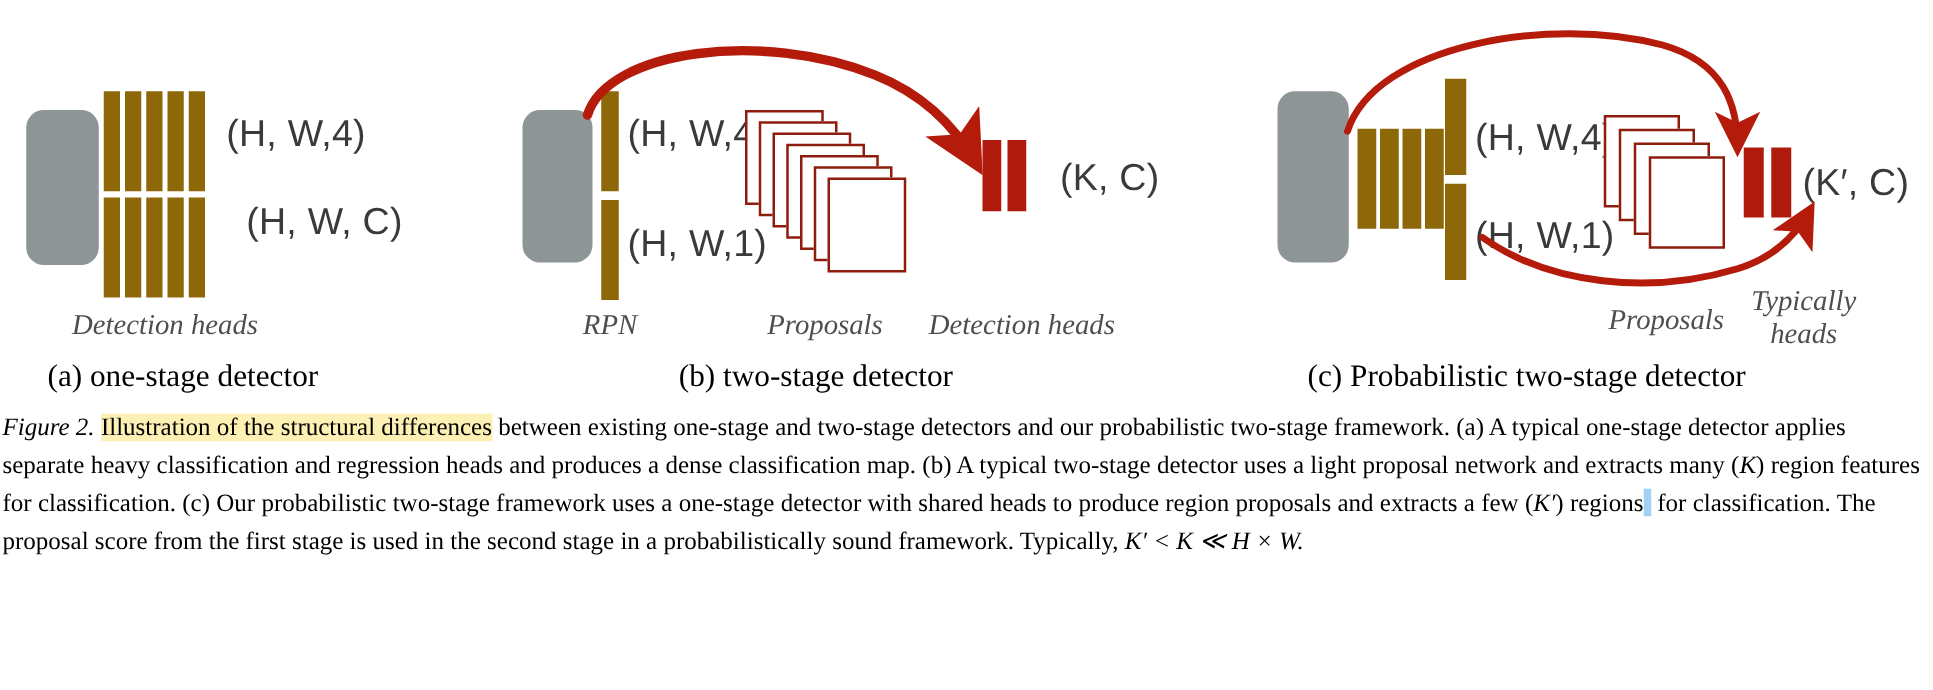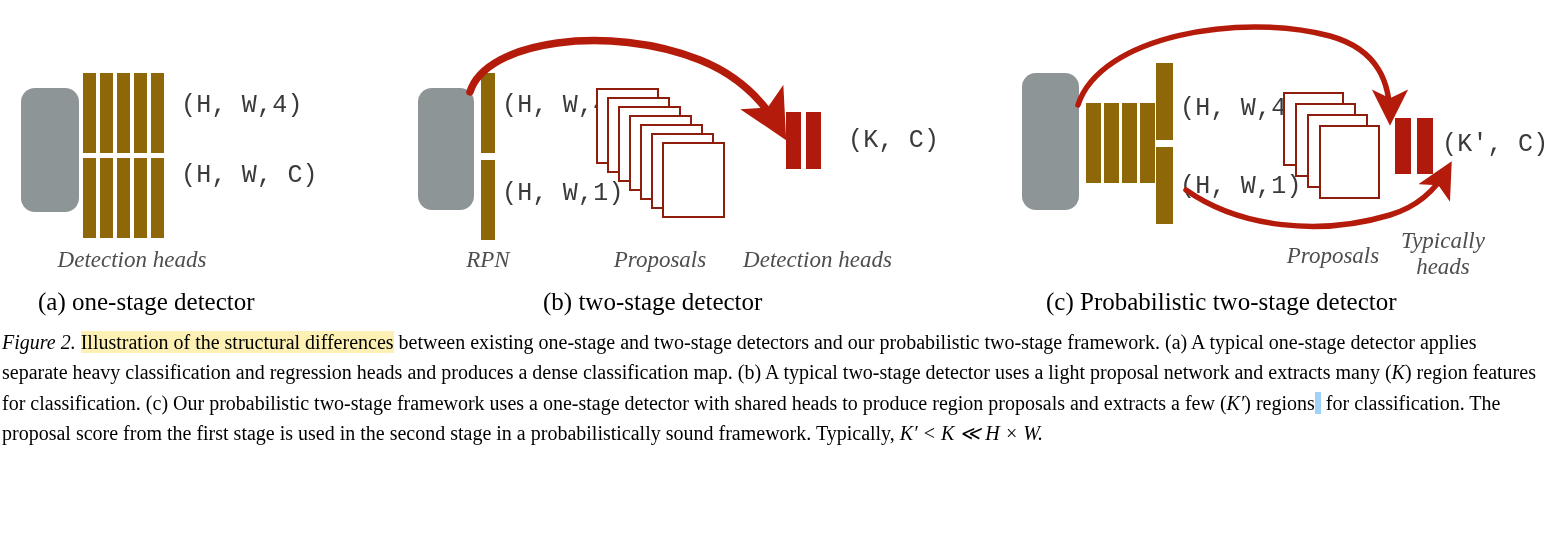--- a/index.html
+++ b/index.html
@@ -62,22 +62,22 @@
   .proposal-rect {
     position: absolute;
     border: 2.5px solid #8e1d0e;
     background: #ffffff;
     box-sizing: border-box;
   }
 
   
   .shape-label {
     position: absolute;
-    font-family: Liberation Mono, monospace;
-    font-size: 25px;
+    font-family: Liberation Sans, sans-serif;
+    font-size: 30px;
     color: #3a3a3a;
     white-space: nowrap;
     letter-spacing: 0.2px;
   }
 
   
   .part-caption {
     position: absolute;
     font-family: "Liberation Serif", "DejaVu Serif", serif;
     font-style: italic;
@@ -156,21 +156,21 @@
       <div class="gold-bar" style="left:134px; top:73px; width:13px; height:80px;"></div>
       <div class="gold-bar" style="left:151px; top:73px; width:13px; height:80px;"></div>
 
       <div class="gold-bar" style="left:83px; top:158px; width:13px; height:80px;"></div>
       <div class="gold-bar" style="left:100px; top:158px; width:13px; height:80px;"></div>
       <div class="gold-bar" style="left:117px; top:158px; width:13px; height:80px;"></div>
       <div class="gold-bar" style="left:134px; top:158px; width:13px; height:80px;"></div>
       <div class="gold-bar" style="left:151px; top:158px; width:13px; height:80px;"></div>
 
       <div class="shape-label" style="left:181px; top:91px;">(H, W,4)</div>
-      <div class="shape-label" style="left:181px; top:161px;">(H, W, C)</div>
+      <div class="shape-label" style="left:197px; top:161px;">(H, W, C)</div>
 
       <div class="part-caption" style="left:52px; top:247px; width:160px;">Detection heads</div>
     </div>
 
     <div class="panel" id="panel-b">
 
       <div class="backbone" style="left:18px; top:88px; width:56px; height:122px;"></div>
 
       <div class="gold-bar" style="left:81px; top:73px; width:14px; height:80px;"></div>
       <div class="gold-bar" style="left:81px; top:160px; width:14px; height:80px;"></div>

